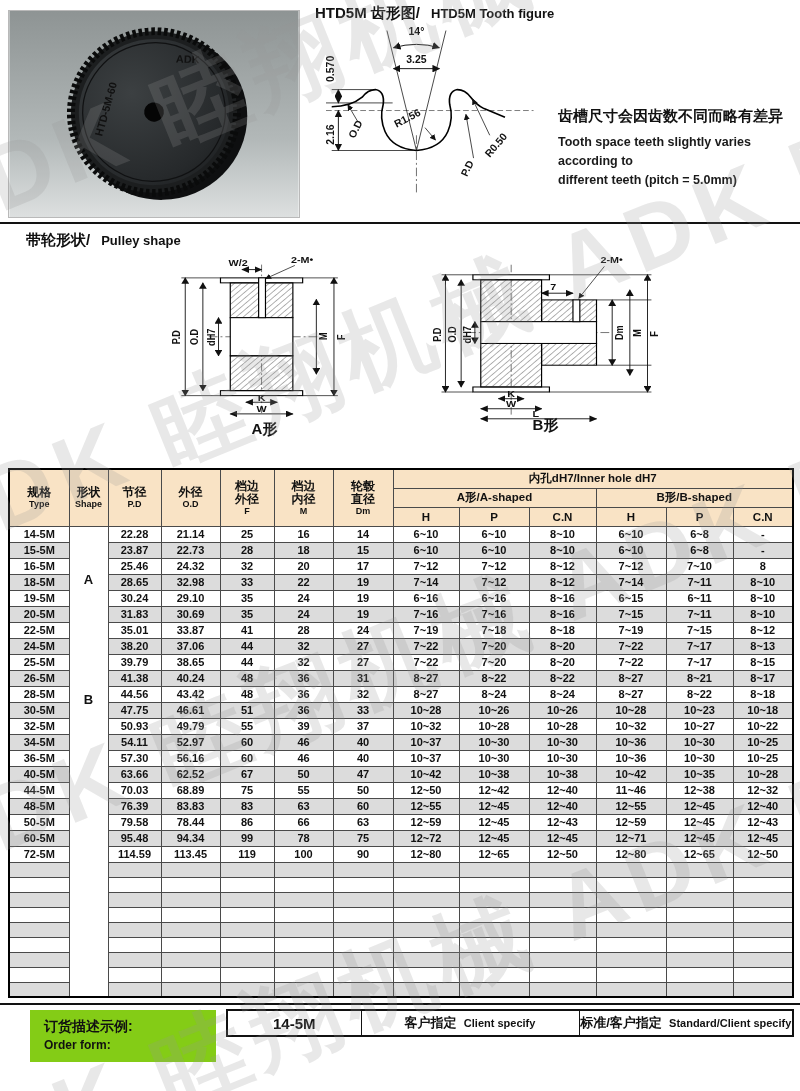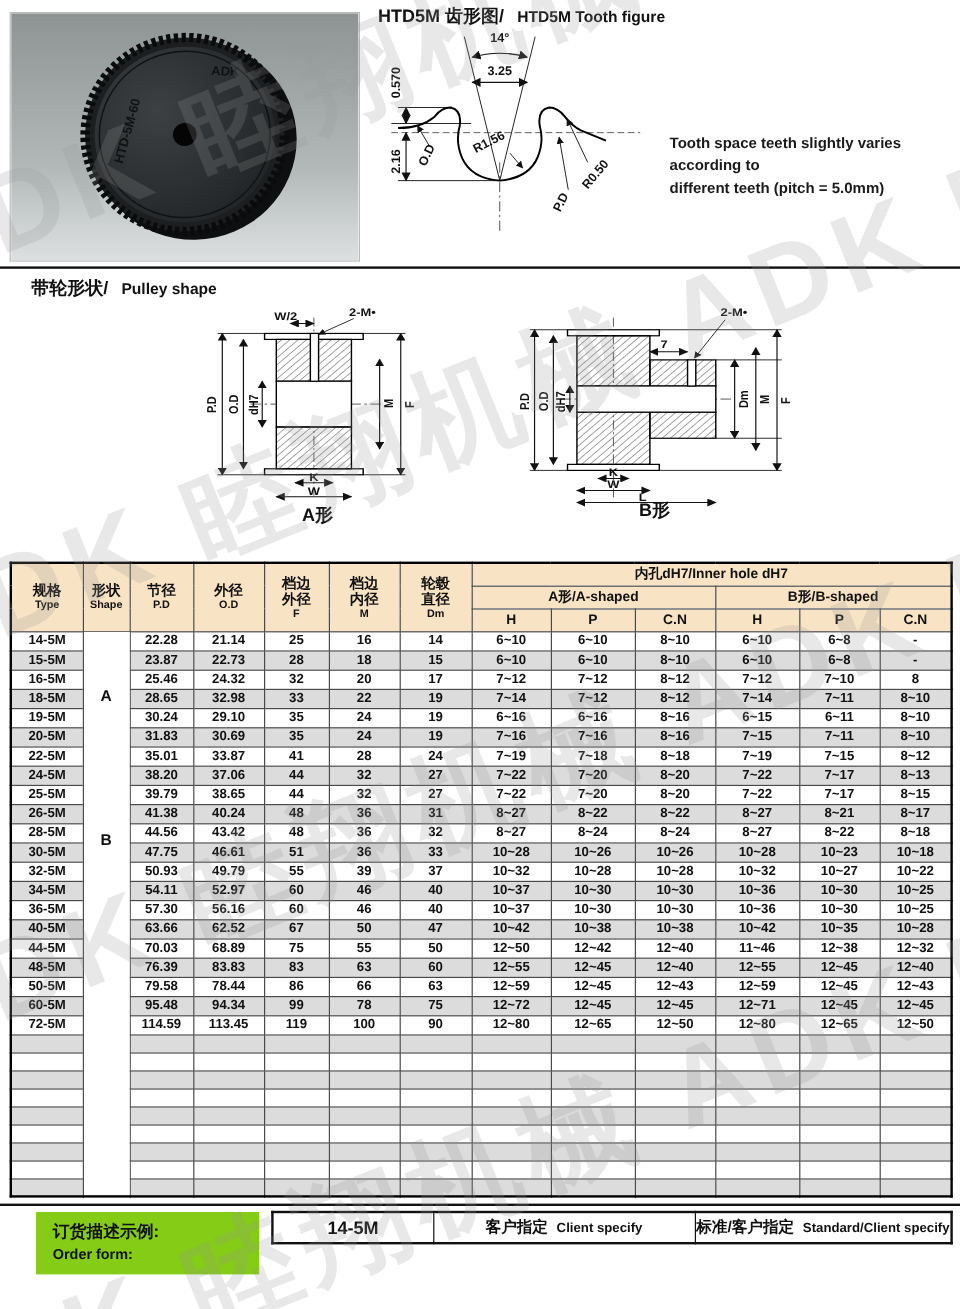--- a/index.html
+++ b/index.html
@@ -129,20 +129,21 @@
   <text transform="translate(30,122) rotate(-64)" font-size="11">O.D</text>
   <text transform="translate(74,110) rotate(-27)" font-size="11">R1.56</text>
   <line class="ext" x1="104" y1="110" x2="115" y2="123" marker-end="url(#aE)"></line>
   <text transform="translate(148,162) rotate(-64)" font-size="11">P.D</text>
   <line class="ext" x1="155" y1="142" x2="147" y2="96" marker-end="url(#aE)"></line>
   <text transform="translate(172,142) rotate(-50)" font-size="11">R0.50</text>
   <line class="ext" x1="172" y1="118" x2="154" y2="80" marker-end="url(#aE)"></line>
 </svg>
 
 <div class="abs note">
+  <div class="zh">齿槽尺寸会因齿数不同而略有差异</div>
   <div class="en" style="margin-top:6px">Tooth space teeth slightly varies according to</div>
   <div class="en">different teeth (pitch = 5.0mm)</div>
 </div>
 
 <div class="abs hr" style="top:222px;"></div>
 
 <div class="abs sec-title" style="left:26px; top:231px;">
   <span>带轮形状/</span><span class="en">Pulley shape</span>
 </div>
 

